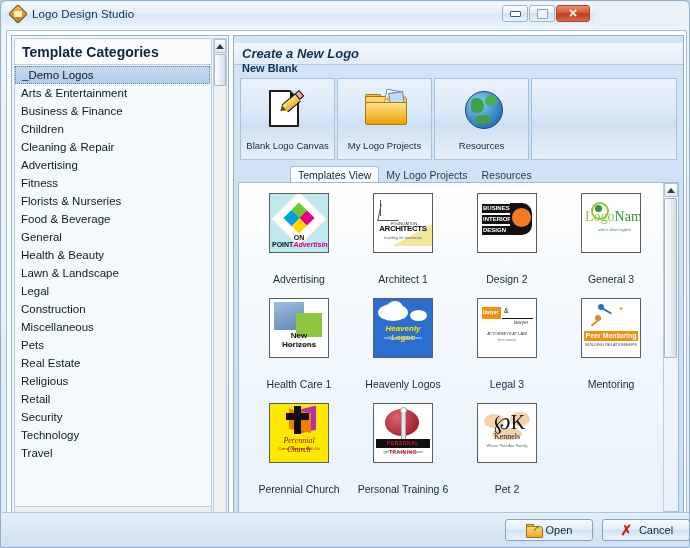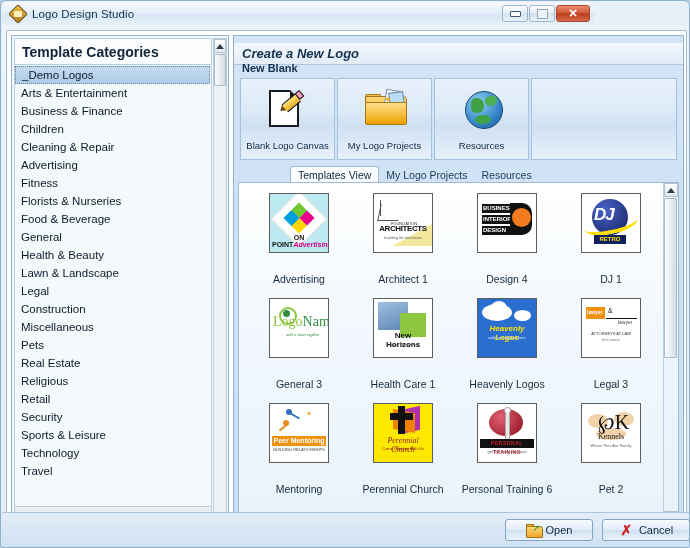--- a/index.html
+++ b/index.html
@@ -318,21 +318,20 @@
             <div class="cat-item">Health &amp; Beauty</div>
             <div class="cat-item">Lawn &amp; Landscape</div>
             <div class="cat-item">Legal</div>
             <div class="cat-item">Construction</div>
             <div class="cat-item">Miscellaneous</div>
             <div class="cat-item">Pets</div>
             <div class="cat-item">Real Estate</div>
             <div class="cat-item">Religious</div>
             <div class="cat-item">Retail</div>
             <div class="cat-item">Security</div>
-            <div class="cat-item">Sports &amp; Leisure</div>
             <div class="cat-item">Technology</div>
             <div class="cat-item">Travel</div>
           </div>
 
         <div class="cat-bottom"></div>
 
         <div class="lsb">
           <div class="sb-arrow">
               <div class="tri-up"></div>
             </div>
@@ -425,31 +424,21 @@
                     <div class="t-fill" style="background:#fff"></div>
     <div style="position:absolute;left:4px;top:10px;width:28px;height:9px;background:#111"></div>
     <div style="position:absolute;left:4px;top:21px;width:28px;height:9px;background:#111"></div>
     <div style="position:absolute;left:4px;top:32px;width:28px;height:9px;background:#111"></div>
     <div style="position:absolute;left:5px;top:11px;font-size:6px;color:#fff;font-weight:bold">BUSINESS</div>
     <div style="position:absolute;left:5px;top:22px;font-size:6px;color:#fff;font-weight:bold">INTERIOR</div>
     <div style="position:absolute;left:5px;top:33px;font-size:6px;color:#fff;font-weight:bold">DESIGN</div>
     <div style="position:absolute;left:32px;top:9px;width:22px;height:32px;background:#111;border-radius:0 10px 10px 0"></div>
     <div style="position:absolute;left:34px;top:14px;width:19px;height:19px;border-radius:50%;background:#f47b20"></div>
                   </div>
-                  <div class="tpl-name">Design 4</div>
-                </div>
-                <div class="tpl-cell">
-                  <div class="thumb">
-                    <div class="t-fill" style="background:#fff"></div>
-    <div style="position:absolute;left:10px;top:5px;width:36px;height:36px;border-radius:50%;background:radial-gradient(circle at 35% 30%,#4a63c8,#11205e)"></div>
-    <div style="position:absolute;left:12px;top:11px;font-size:17px;font-weight:bold;font-style:italic;color:#fff;letter-spacing:-1px">DJ</div>
-    <div style="position:absolute;left:2px;top:20px;width:54px;height:16px;border-bottom:4px solid #ffe000;border-radius:0 0 50% 50%;transform:rotate(-12deg)"></div>
-    <div style="position:absolute;left:12px;top:41px;width:32px;height:9px;background:#11205e;text-align:center;font-size:6px;color:#ffe000;font-weight:bold;line-height:9px">RETRO</div>
-                  </div>
-                  <div class="tpl-name">DJ 1</div>
+                  <div class="tpl-name">Design 2</div>
                 </div>
                 <div class="tpl-cell">
                   <div class="thumb">
                     <div class="t-fill" style="background:#fff"></div>
     <div style="position:absolute;left:9px;top:8px;width:14px;height:14px;border-radius:50%;border:2px solid #8dc63f"></div>
     <div style="position:absolute;left:13px;top:11px;width:7px;height:7px;border-radius:50%;background:#2f8f3e"></div>
     <div style="position:absolute;left:3px;top:15px;font-size:14px;font-family:'Liberation Serif',serif;color:#8dc63f">Logo<span style="color:#2f8f3e">Name</span></div>
     <div style="position:absolute;left:16px;top:33px;font-size:4px;color:#2f8f3e;font-style:italic">add a short tagline</div>
                   </div>
                   <div class="tpl-name">General 3</div>

